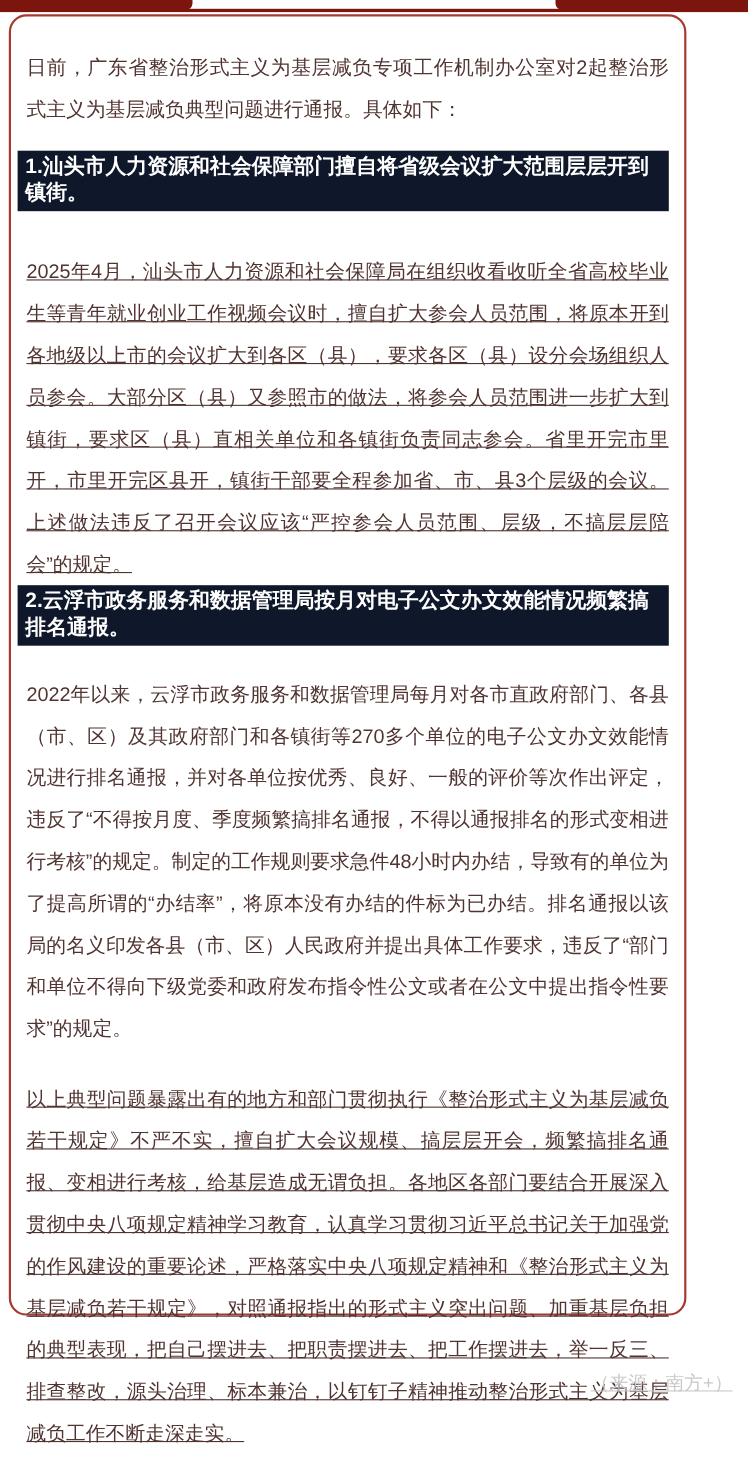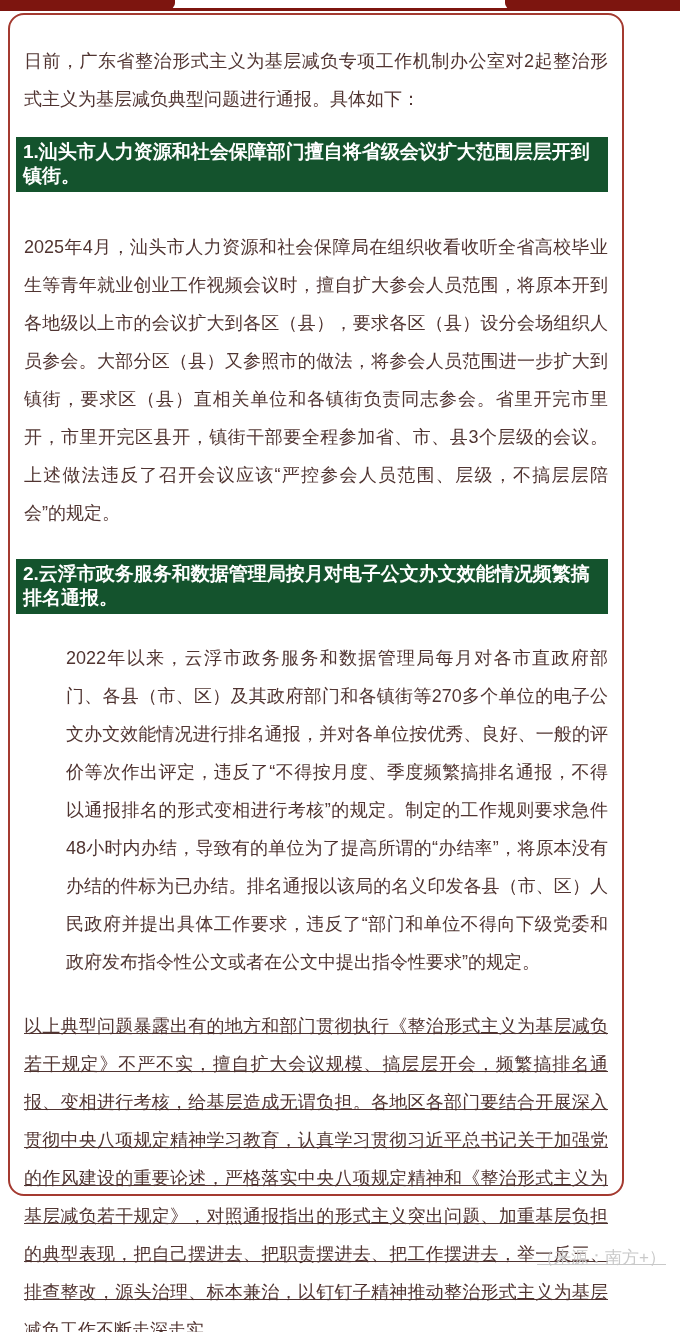--- a/index.html
+++ b/index.html
@@ -38,31 +38,31 @@
     color: #503431;
     font-size: 18px;
     line-height: 38px;
     text-align: justify;
     text-justify: inter-ideograph;
   }
   .hbar { line-height: 0; }
   .hbar .bar {
     display: inline-block;
     margin-left: -8px;
-    background: #14532d;
+    background: #0f172a;
     color: #ffffff;
     font-size: 19px;
     font-weight: bold;
     line-height: 24px;
     padding: 3px 9px 4px 7px;
   }
   .mt-h1   { margin-top: 19px; }
-  .mt-p2   { margin-top: 36px; }
-  .mt-h2   { margin-top: 27px; }
-  .mt-p3   { margin-top: 25px; margin-left: 42px; }
+  .mt-p2   { margin-top: 36px; text-decoration: underline; }
+  .mt-h2   { margin-top: 0; }
+  .mt-p3   { margin-top: 25px; }
   .mt-p4   { margin-top: 26px; text-decoration: underline; }
   .source-note {
     position: absolute;
     right: 14px; top: 1246px;
     color: #c9c9c9;
     font-size: 17px;
     line-height: 24px;
     text-decoration: underline;
   }
 </style>

